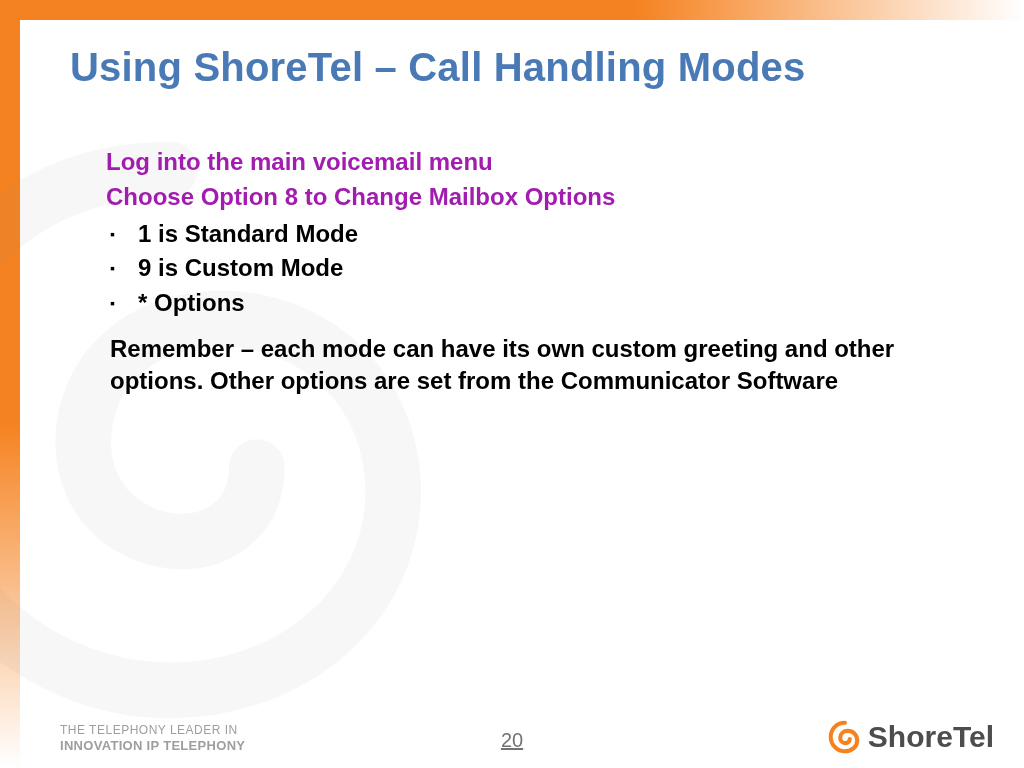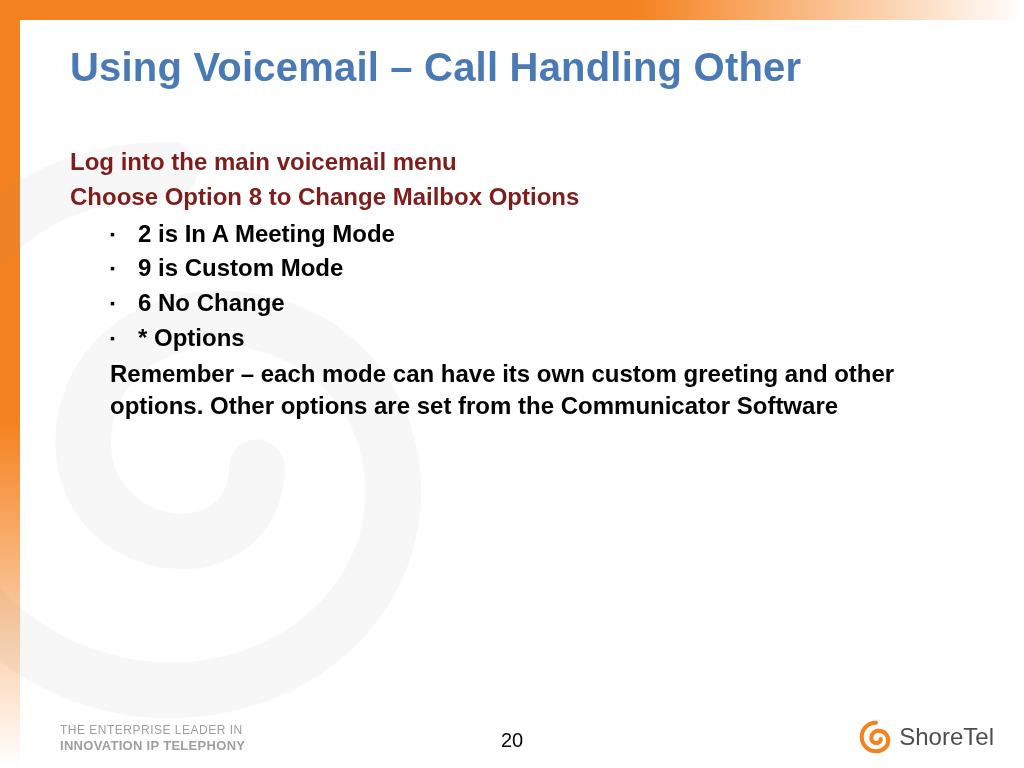--- a/index.html
+++ b/index.html
@@ -45,22 +45,23 @@
   .title {
     color: #4a7ab5;
     font-size: 40px;
     font-weight: bold;
     margin-bottom: 55px;
     letter-spacing: 0.2px;
   }
   .intro p {
     font-size: 24px;
     font-weight: bold;
-    color: #7f1d1d;
+    color: #a21caf;
     line-height: 1.45;
+    margin-left: 36px;
   }
   ul.modes {
     list-style: none;
     margin-top: 2px;
     margin-left: 40px;
   }
   ul.modes li {
     font-size: 24px;
     font-weight: bold;
     color: #000;
@@ -75,21 +76,21 @@
     top: 0;
     font-size: 14px;
     line-height: 34px;
     color: #000;
   }
   .remember {
     font-size: 24px;
     font-weight: bold;
     color: #000;
     line-height: 1.35;
-    margin-top: 2px;
+    margin-top: 12px;
     padding-left: 0;
     text-indent: 0;
   }
   .remember-wrap {
     padding-left: 40px;
     text-indent: -40px;
     max-width: 880px;
   }
   .footer {
     position: absolute;
@@ -112,72 +113,72 @@
     font-size: 13px;
     letter-spacing: 0.3px;
   }
   .page-num {
     position: absolute;
     bottom: 16px;
     left: 0;
     width: 100%;
     text-align: center;
     font-size: 20px;
-    color: #000000;
+    color: #737373;
+    text-decoration: underline;
   }
   .brand {
     display: flex;
     align-items: center;
     gap: 6px;
   }
   .brand-name {
-    font-size: 24px;
+    font-size: 30px;
     color: #4d4d4d;
-    font-weight: 400;
+    font-weight: 700;
   }
   .swirl-icon {
     width: 34px;
     height: 34px;
   }
 </style>
 </head>
 <body>
 
 <div class="border-top"></div>
 <div class="border-left"></div>
 
 <svg class="watermark" viewBox="0 0 100 100">
   <path d="M50 8 C22 8 8 30 8 50 C8 74 28 92 50 92 C70 92 86 78 86 60 C86 44 74 32 58 32 C46 32 36 40 36 52 C36 62 44 68 52 68 C58 68 64 64 64 56" fill="none" stroke="#888" stroke-width="9" stroke-linecap="round"></path>
 </svg>
 
 <div class="content">
-  <h1 class="title">Using Voicemail – Call Handling Other</h1>
+  <h1 class="title">Using ShoreTel – Call Handling Modes</h1>
 
   <div class="intro">
     <p>Log into the main voicemail menu</p>
     <p>Choose Option 8 to Change Mailbox Options</p>
   </div>
 
   <ul class="modes">
-    <li>2 is In A Meeting Mode</li>
+    <li>1 is Standard Mode</li>
     <li>9 is Custom Mode</li>
-    <li>6 No Change</li>
     <li>* Options</li>
   </ul>
 
   <div class="remember-wrap">
     <p class="remember">Remember – each mode can have its own custom greeting and other options. Other options are set from the Communicator Software</p>
   </div>
 </div>
 
 <div class="page-num">20</div>
 
 <div class="footer">
   <div class="tagline">
-    <div>THE ENTERPRISE LEADER IN</div>
+    <div>THE TELEPHONY LEADER IN</div>
     <div class="l2">INNOVATION IP TELEPHONY</div>
   </div>
   <div class="brand">
     <svg class="swirl-icon" viewBox="0 0 100 100">
       <path d="M50 8 C22 8 8 30 8 50 C8 74 28 92 50 92 C70 92 86 78 86 60 C86 44 74 32 58 32 C46 32 36 40 36 52 C36 62 44 68 52 68 C58 68 64 64 64 56" fill="none" stroke="#f58220" stroke-width="12" stroke-linecap="round"></path>
     </svg>
     <span class="brand-name">ShoreTel</span>
   </div>
 </div>
 

